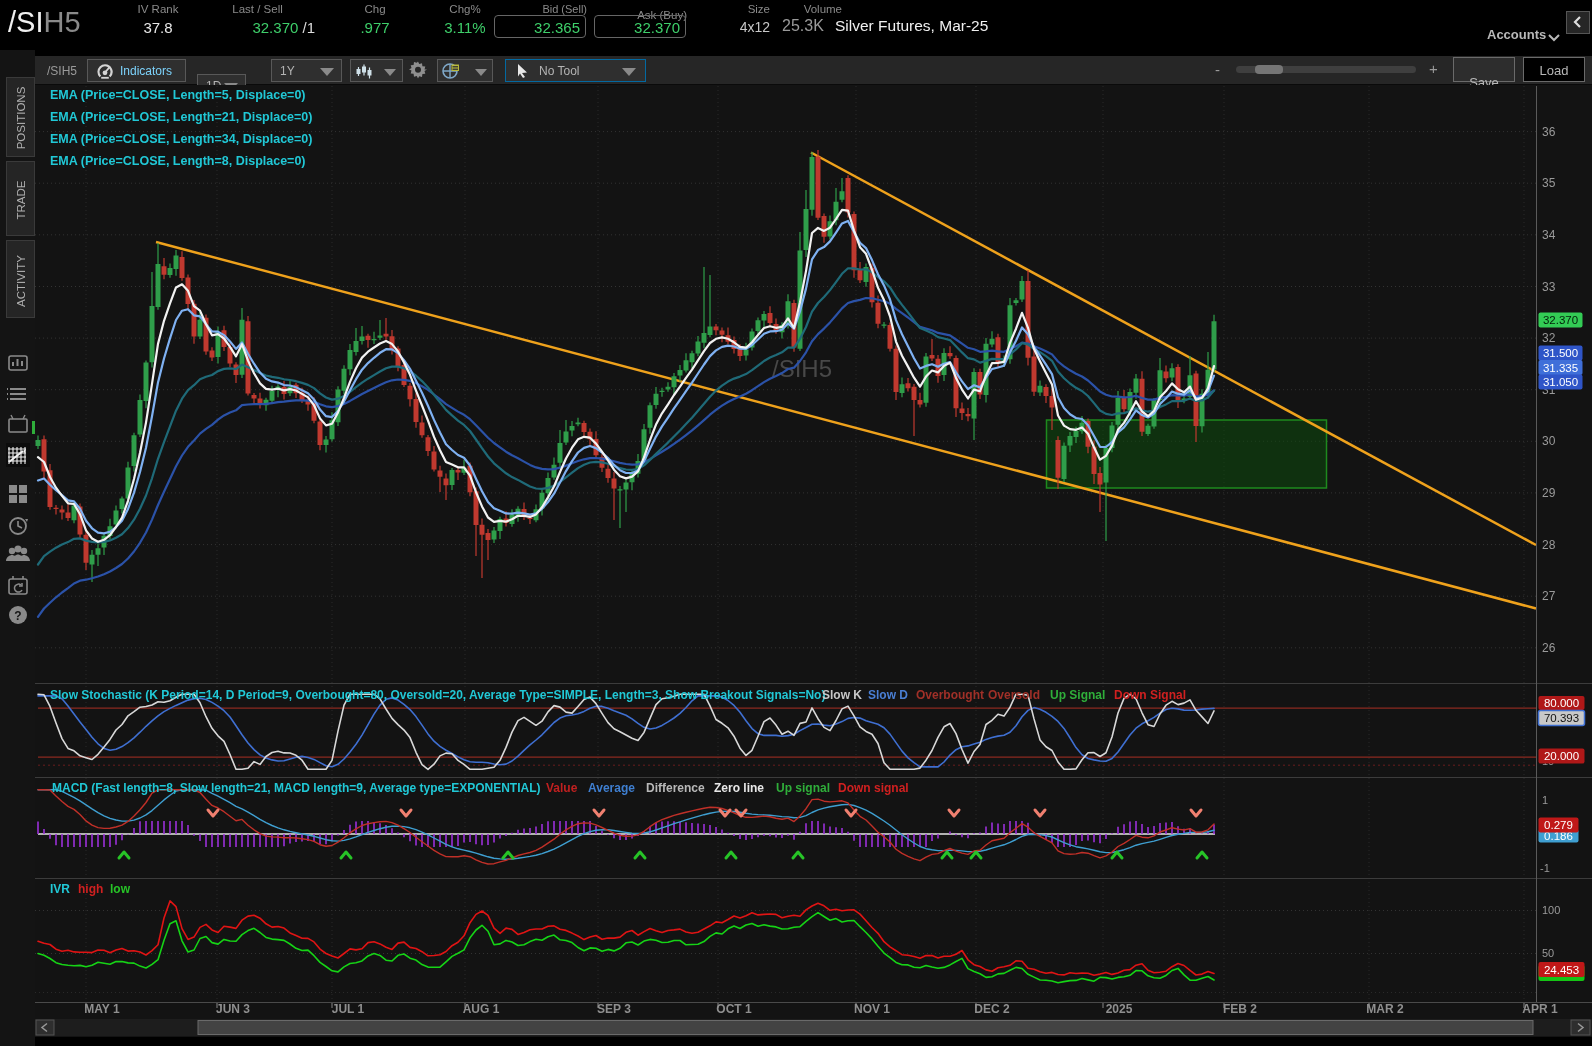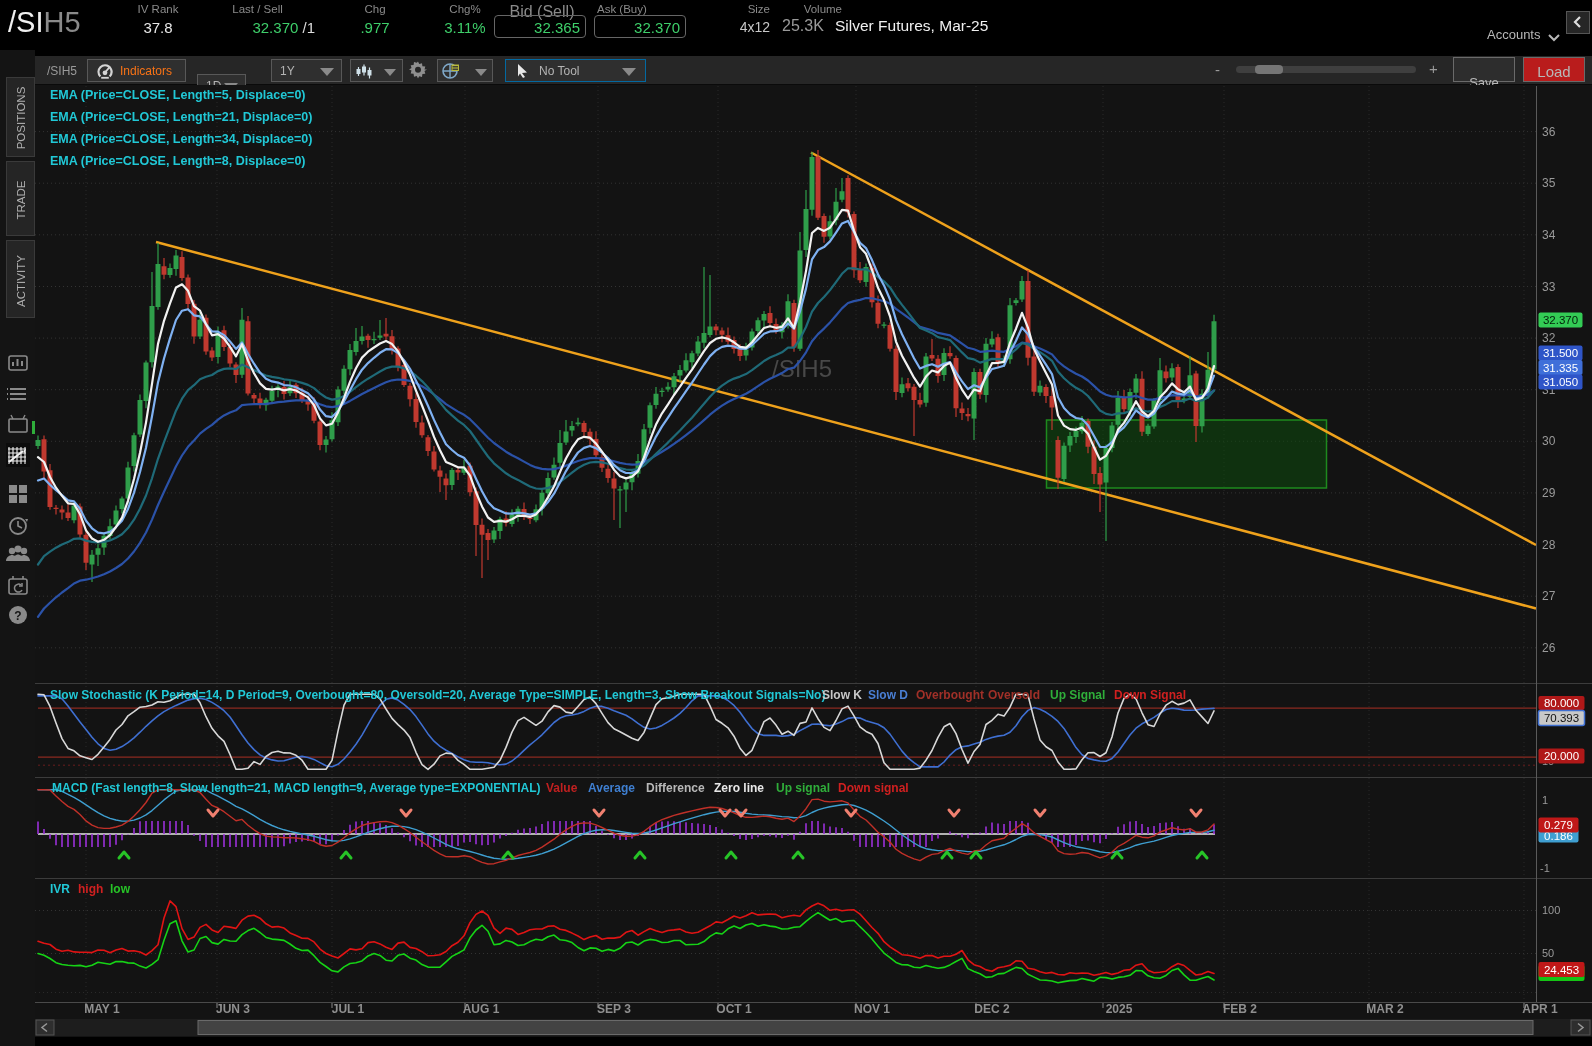--- a/index.html
+++ b/index.html
@@ -9,51 +9,51 @@
 <div class="abs" style="left:0;top:0;width:1592px;height:56px;background:#000">
   <span class="abs" style="left:8px;top:6px;font-size:29px;color:#f0f0f0">/SI<span style="color:#8a8a8a">H5</span></span>
   <span class="abs" style="left:113px;top:3px;width:90px;text-align:center;font-size:11.5px;color:#8a8a8a">IV Rank</span>
   <span class="abs" style="left:113px;top:19px;width:90px;text-align:center;font-size:15px;color:#e8e8e8">37.8</span>
   <span class="abs" style="left:200px;top:3px;width:115px;text-align:center;font-size:11.5px;color:#8a8a8a">Last / Sell</span>
   <span class="abs" style="left:200px;top:19px;width:115px;text-align:right;font-size:15px;color:#3ecf6a">32.370 <span style="color:#ddd">/1</span></span>
   <span class="abs" style="left:330px;top:3px;width:90px;text-align:center;font-size:11.5px;color:#8a8a8a">Chg</span>
   <span class="abs" style="left:330px;top:19px;width:90px;text-align:center;font-size:15px;color:#3ecf6a">.977</span>
   <span class="abs" style="left:420px;top:3px;width:90px;text-align:center;font-size:11.5px;color:#8a8a8a">Chg%</span>
   <span class="abs" style="left:420px;top:19px;width:90px;text-align:center;font-size:15px;color:#3ecf6a">3.11%</span>
-  <span class="abs" style="left:497px;top:3px;width:90px;text-align:center;font-size:16px;color:#8a8a8a">Bid (Sell)</span>
+  <span class="abs" style="left:497px;top:3px;width:90px;text-align:right;font-size:11px;color:#8a8a8a">Bid (Sell)</span>
   <div class="abs" style="left:494px;top:15px;width:92px;height:23px;border:1px solid #666;border-radius:4px"></div>
   <span class="abs" style="left:494px;top:19px;width:86px;text-align:right;font-size:15px;color:#3ecf6a">32.365</span>
-  <span class="abs" style="left:597px;top:3px;width:90px;text-align:left;font-size:11.5px;color:#8a8a8a">Ask (Buy)</span>
+  <span class="abs" style="left:597px;top:9px;width:90px;text-align:right;font-size:11.5px;color:#8a8a8a">Ask (Buy)</span>
   <div class="abs" style="left:594px;top:15px;width:92px;height:23px;border:1px solid #666;border-radius:4px"></div>
   <span class="abs" style="left:594px;top:19px;width:86px;text-align:right;font-size:15px;color:#3ecf6a">32.370</span>
   <span class="abs" style="left:710px;top:3px;width:60px;text-align:right;font-size:11.5px;color:#8a8a8a">Size</span>
   <span class="abs" style="left:710px;top:19px;width:60px;text-align:right;font-size:14px;color:#c8c8c8">4x12</span>
   <span class="abs" style="left:782px;top:3px;width:60px;text-align:right;font-size:11.5px;color:#8a8a8a">Volume</span>
   <span class="abs" style="left:782px;top:17px;font-size:16px;color:#9a9a9a">25.3K</span>
   <span class="abs" style="left:835px;top:17px;font-size:15.5px;color:#f0f0f0">Silver Futures, Mar-25</span>
-  <span class="abs" style="left:1487px;top:27px;font-size:13px;color:#b8b8b8;font-weight:normal">Accounts</span>
+  <span class="abs" style="left:1487px;top:27px;font-size:13px;color:#b8b8b8;font-weight:bold">Accounts</span>
   <svg class="abs" style="left:1547px;top:33px" width="14" height="9">
       <path d="M2 2l5 5l5-5" stroke="#b8b8b8" stroke-width="2" fill="none"></path>
     </svg>
   <div class="abs" style="left:1566px;top:11px;width:24px;height:23px;background:#262626;border:1px solid #555"></div>
   <svg class="abs" style="left:1571px;top:15px" width="14" height="14">
       <path d="M9 2L4 7l5 5" stroke="#ddd" stroke-width="2.2" fill="none"></path>
     </svg>
 </div>
 
 <div class="abs" style="left:35px;top:56px;width:1557px;height:29px;background:#262626;border-bottom:1px solid #0a0a0a">
   <span class="abs" style="left:12px;top:8px;font-size:12px;color:#9a9a9a">/SIH5</span>
   <div class="abs" style="left:52px;top:2.5px;width:99px;height:23px;background:#2f2f2f;border:1px solid #585858">
     <svg width="18" height="16" style="position:absolute;left:8px;top:3px" viewBox="0 0 18 16">
       <path d="M9 1.2A7.6 7.6 0 0 0 1.4 8.8a7.6 7.6 0 0 0 2.2 5.4l1.5-1.5a5.5 5.5 0 1 1 7.8 0l1.5 1.5A7.6 7.6 0 0 0 9 1.2Z" fill="#d4d4d4"></path>
       <path d="M9 9.5L13.6 4.2" stroke="#d4d4d4" stroke-width="1.8" stroke-linecap="round"></path>
       <circle cx="9" cy="9.8" r="2.4" fill="#d4d4d4"></circle>
       <path d="M5.2 14.8h7.6" stroke="#d4d4d4" stroke-width="1.8"></path>
     </svg>
-    <span class="abs" style="left:32px;top:4px;font-size:12px;color:#f97316">Indicators</span>
+    <span class="abs" style="left:32px;top:4px;font-size:12px;color:#7dd3fc">Indicators</span>
   </div>
   <div class="abs" style="left:162px;top:18px;width:49px;height:23px;background:#2f2f2f;border:1px solid #585858">
     <span class="abs" style="left:8px;top:4px;font-size:12px;color:#b4b4b4">1D</span>
     <svg width="16" height="10" style="position:absolute;right:6px;top:7px">
         <path d="M1 1l7 8l7-8Z" fill="#8a8a8a"></path>
       </svg>
   </div>
   <div class="abs" style="left:236px;top:2.5px;width:71px;height:23px;background:#2f2f2f;border:1px solid #585858">
     <span class="abs" style="left:8px;top:4px;font-size:12px;color:#b4b4b4">1Y</span>
     <svg width="16" height="10" style="position:absolute;right:6px;top:7px">
@@ -93,21 +93,21 @@
     <span class="abs" style="left:33px;top:4px;font-size:12px;color:#b4b4b4">No Tool</span>
     <svg width="16" height="10" style="position:absolute;right:8px;top:7px">
         <path d="M1 1l7 8l7-8Z" fill="#8a8a8a"></path>
       </svg>
   </div>
   <span class="abs" style="left:1180px;top:5px;font-size:15px;color:#9a9a9a">-</span>
   <div class="abs" style="left:1201px;top:10px;width:180px;height:7px;background:#3f3f3f;border-radius:4px"></div>
   <div class="abs" style="left:1220px;top:9px;width:28px;height:9px;background:#757575;border-radius:4px"></div>
   <span class="abs" style="left:1394px;top:4px;font-size:15px;color:#9a9a9a">+</span>
   <div class="abs" style="left:1418px;top:1px;width:62px;height:25px;background:#2d2d2d;border:1px solid #6a6a6a;text-align:center;font-size:13px;color:#b8b8b8;padding-top:17px">Save</div>
-  <div class="abs" style="left:1488px;top:1px;width:62px;height:25px;background:#b91c1c;border:1px solid #6a6a6a;text-align:center;font-size:15px;color:#b8b8b8;padding-top:5px">Load</div>
+  <div class="abs" style="left:1488px;top:1px;width:62px;height:25px;background:#000000;border:1px solid #6a6a6a;text-align:center;font-size:13px;color:#b8b8b8;padding-top:5px">Load</div>
 </div>
 
 <div class="abs" style="left:0;top:50px;width:35px;height:996px;background:#141414">
   <div class="abs" style="left:6px;top:27px;width:29px;height:80px;background:#252525;border:1px solid #3a3a3a"></div>
   <span class="abs" style="left:-19px;top:62px;width:80px;text-align:center;font-size:11.5px;color:#b0b0b0;transform:rotate(-90deg)">POSITIONS</span>
   <div class="abs" style="left:6px;top:111px;width:29px;height:75px;background:#252525;border:1px solid #3a3a3a"></div>
   <span class="abs" style="left:-19px;top:144px;width:80px;text-align:center;font-size:11.5px;color:#b0b0b0;transform:rotate(-90deg)">TRADE</span>
   <div class="abs" style="left:6px;top:190px;width:29px;height:78px;background:#252525;border:1px solid #3a3a3a"></div>
   <span class="abs" style="left:-19px;top:225px;width:80px;text-align:center;font-size:11.5px;color:#b0b0b0;transform:rotate(-90deg)">ACTIVITY</span>
   <svg class="abs" style="left:0;top:250px" width="35" height="340" viewBox="0 0 35 340">

